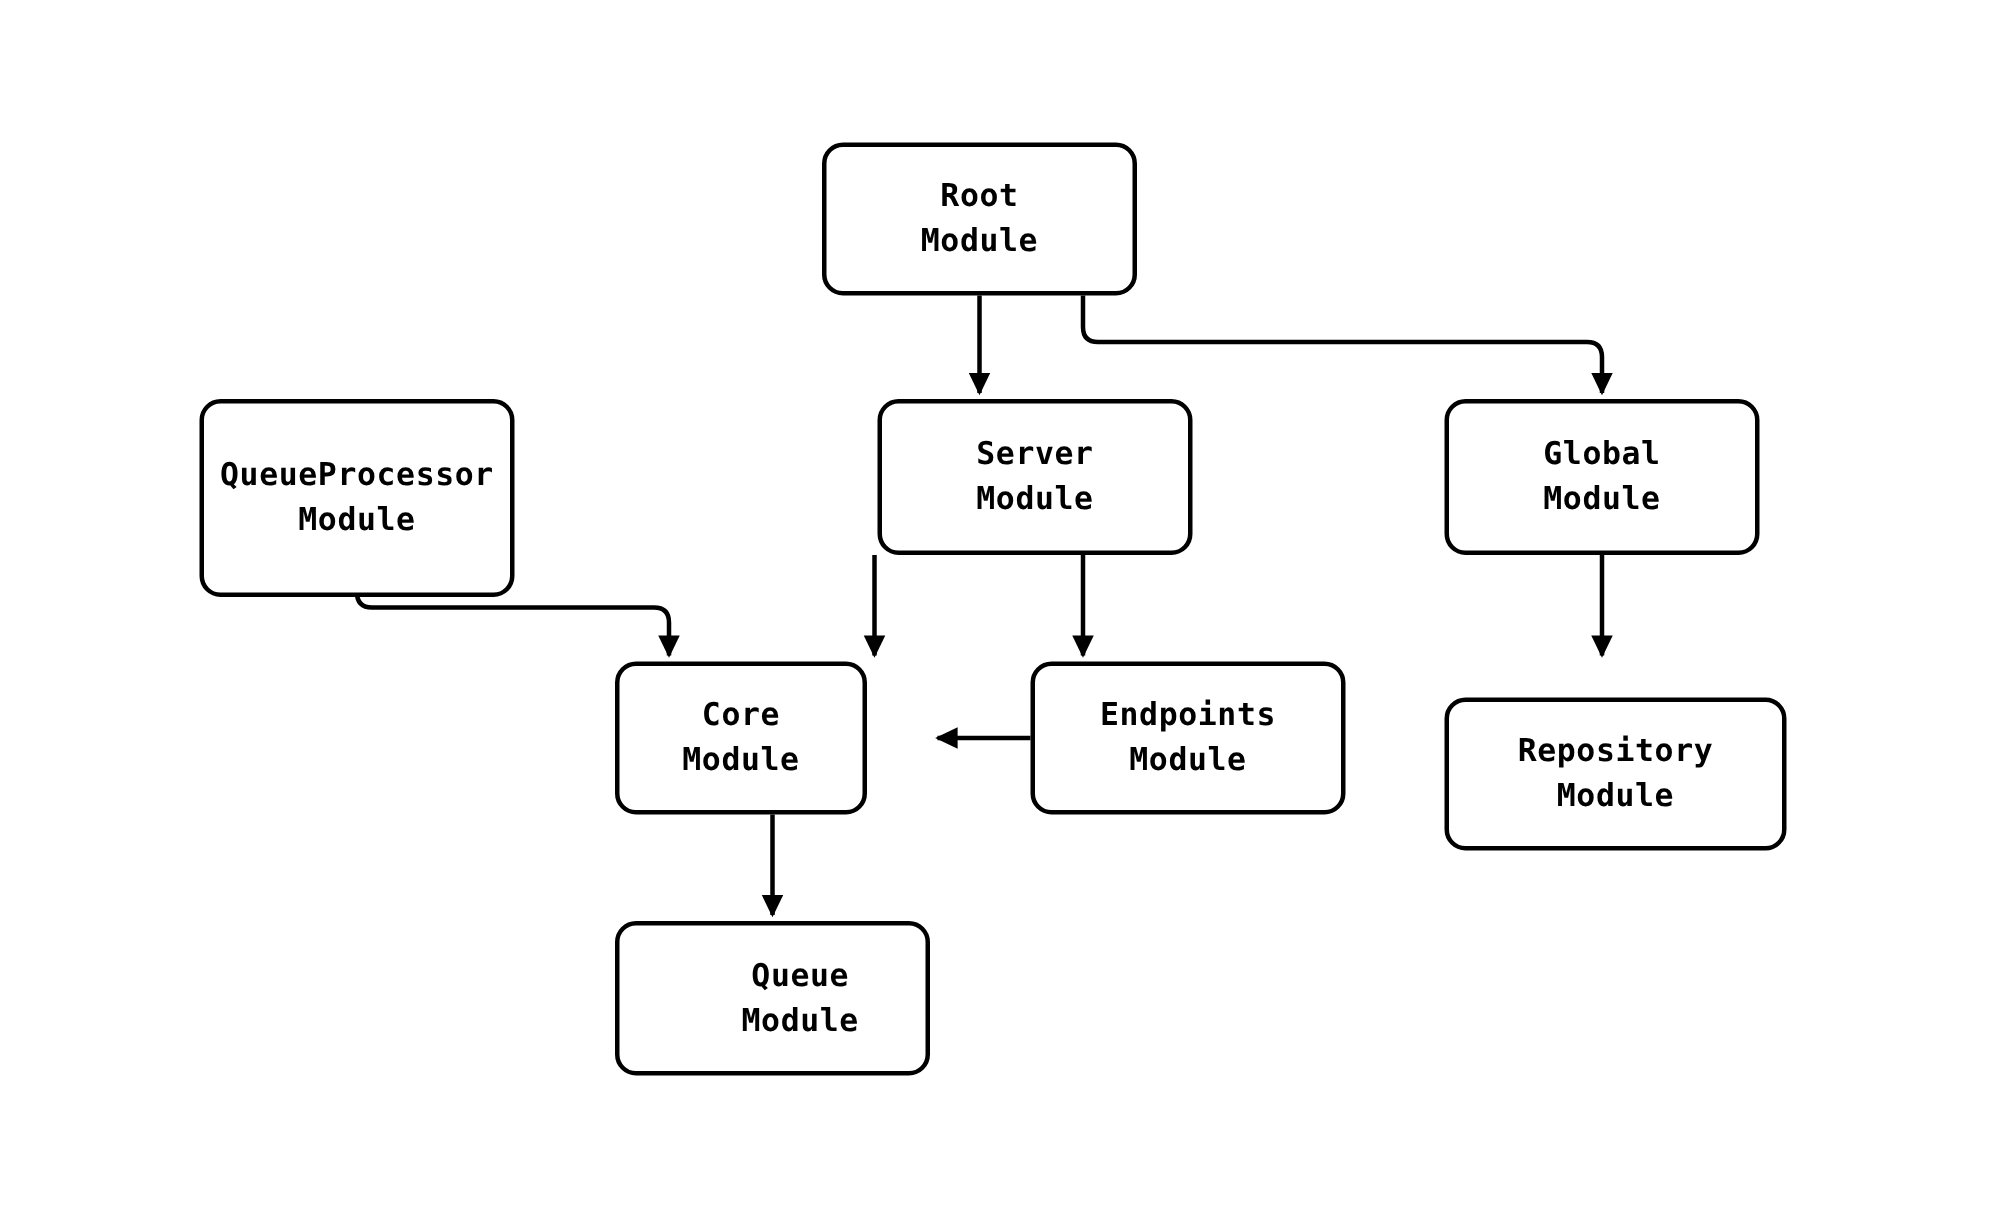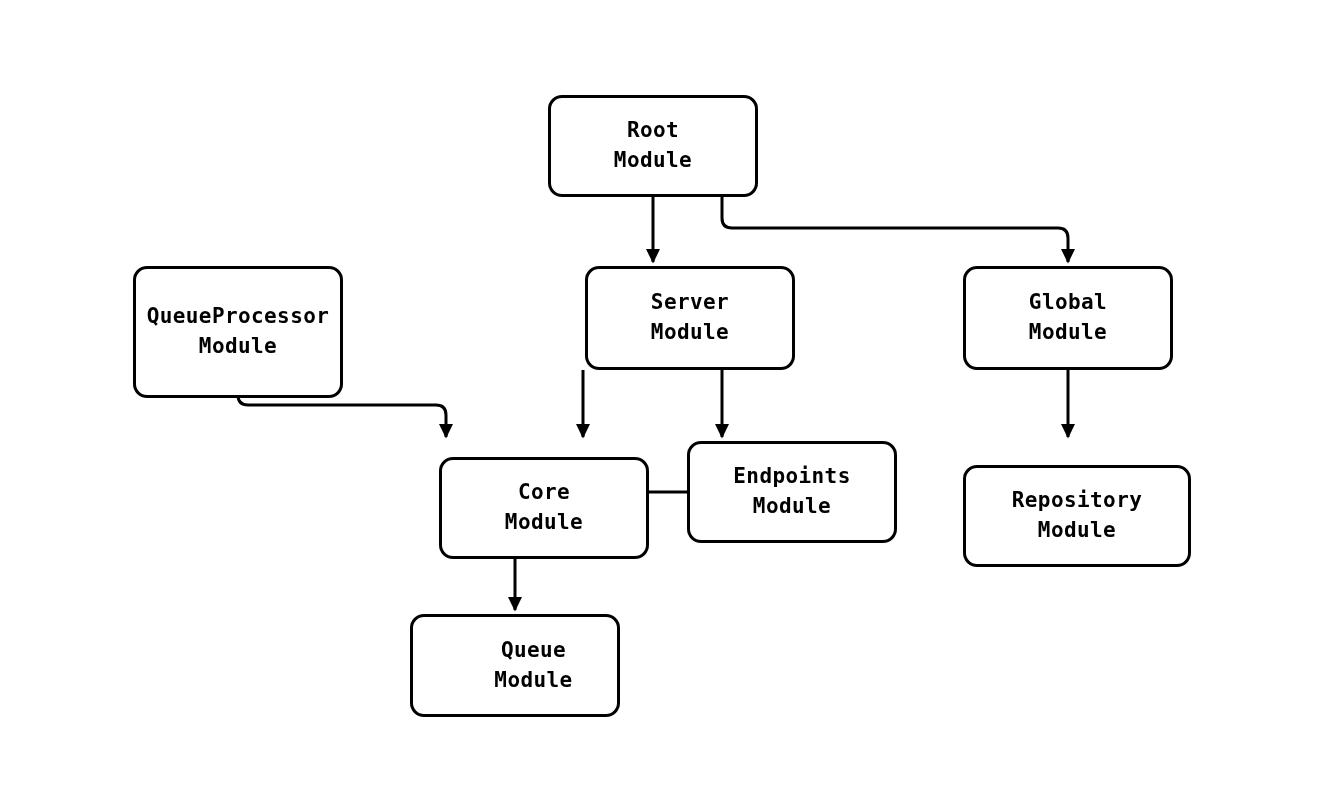--- a/index.html
+++ b/index.html
@@ -92,21 +92,21 @@
   <div class="node" id="node-server" style="left: 548px; top: 266px; width: 210px; height: 104px; margin-left: 37px;">
     <span class="node-label">Server
 Module</span>
   </div>
 
   <div class="node" id="node-global" style="left: 963px; top: 266px; width: 210px; height: 104px;">
     <span class="node-label">Global
 Module</span>
   </div>
 
-  <div class="node" id="node-core" style="left: 410px; top: 457px; width: 210px; height: 102px; margin-left: 29px;">
+  <div class="node" id="node-core" style="left: 410px; top: 441px; width: 168px; height: 102px;">
     <span class="node-label">Core
 Module</span>
   </div>
 
   <div class="node" id="node-endpoints" style="left: 687px; top: 441px; width: 210px; height: 102px;">
     <span class="node-label">Endpoints
 Module</span>
   </div>
 
   <div class="node" id="node-repository" style="left: 963px; top: 441px; width: 228px; height: 102px; margin-top: 24px;">

